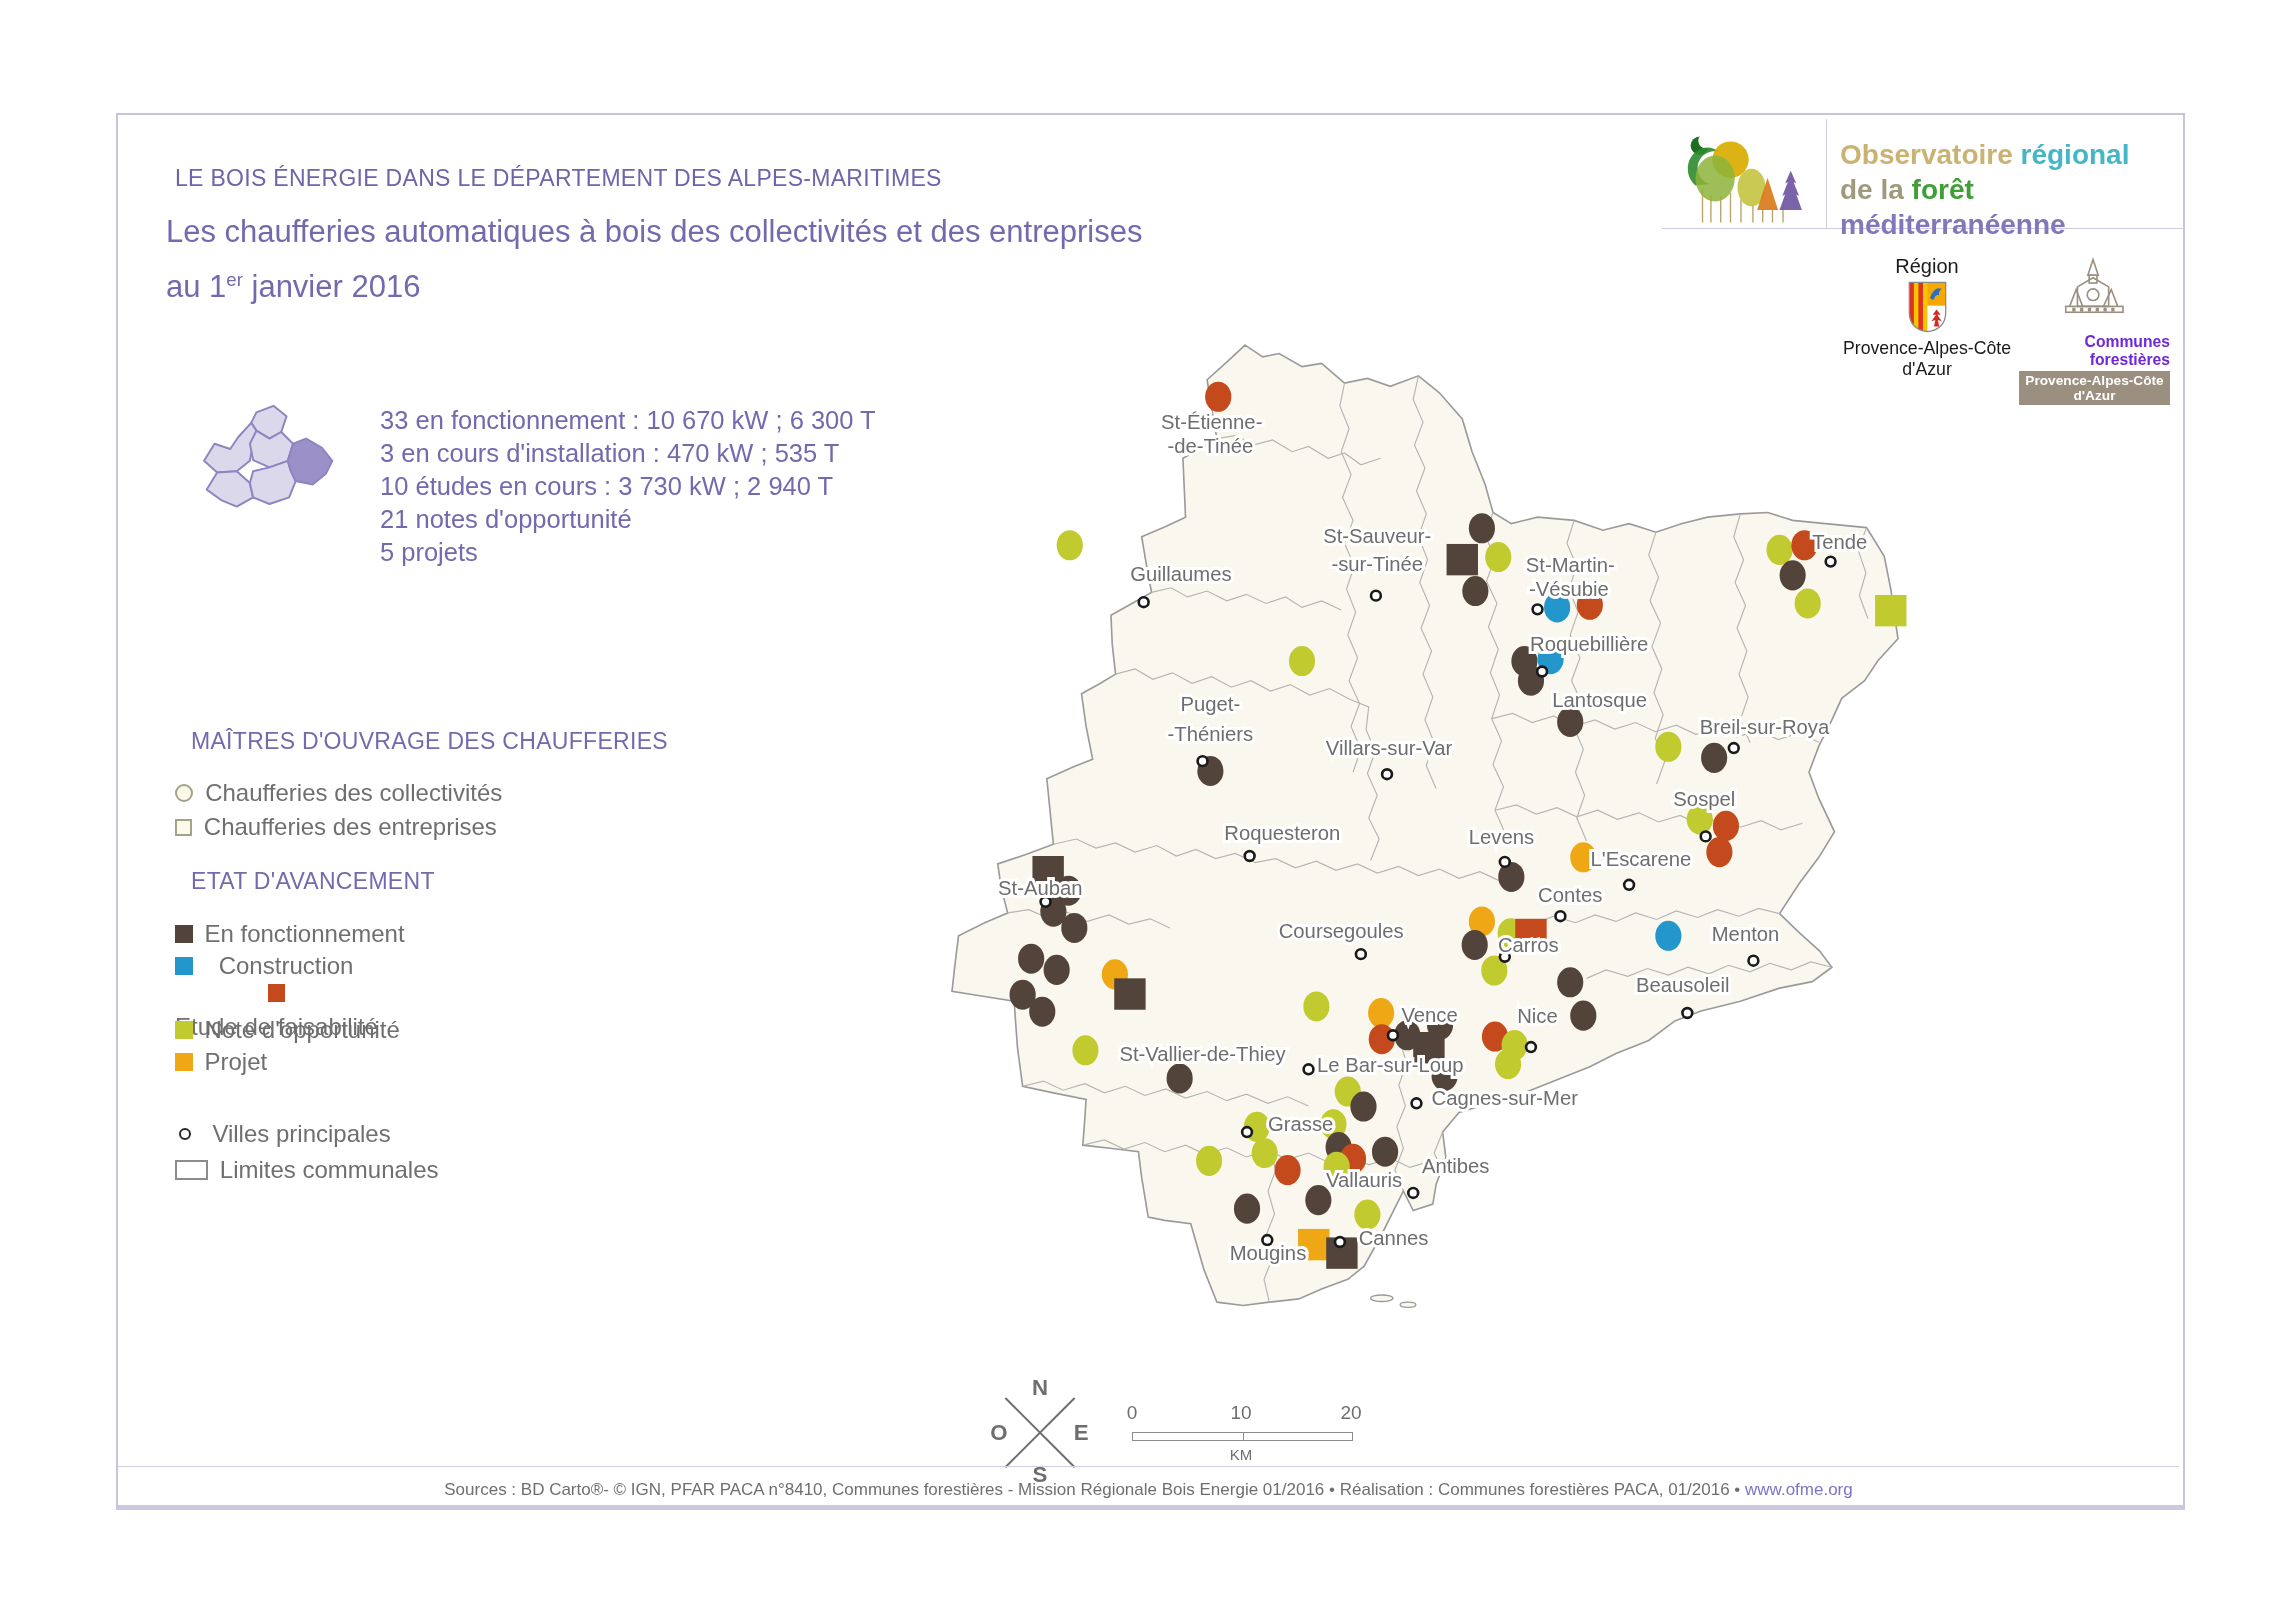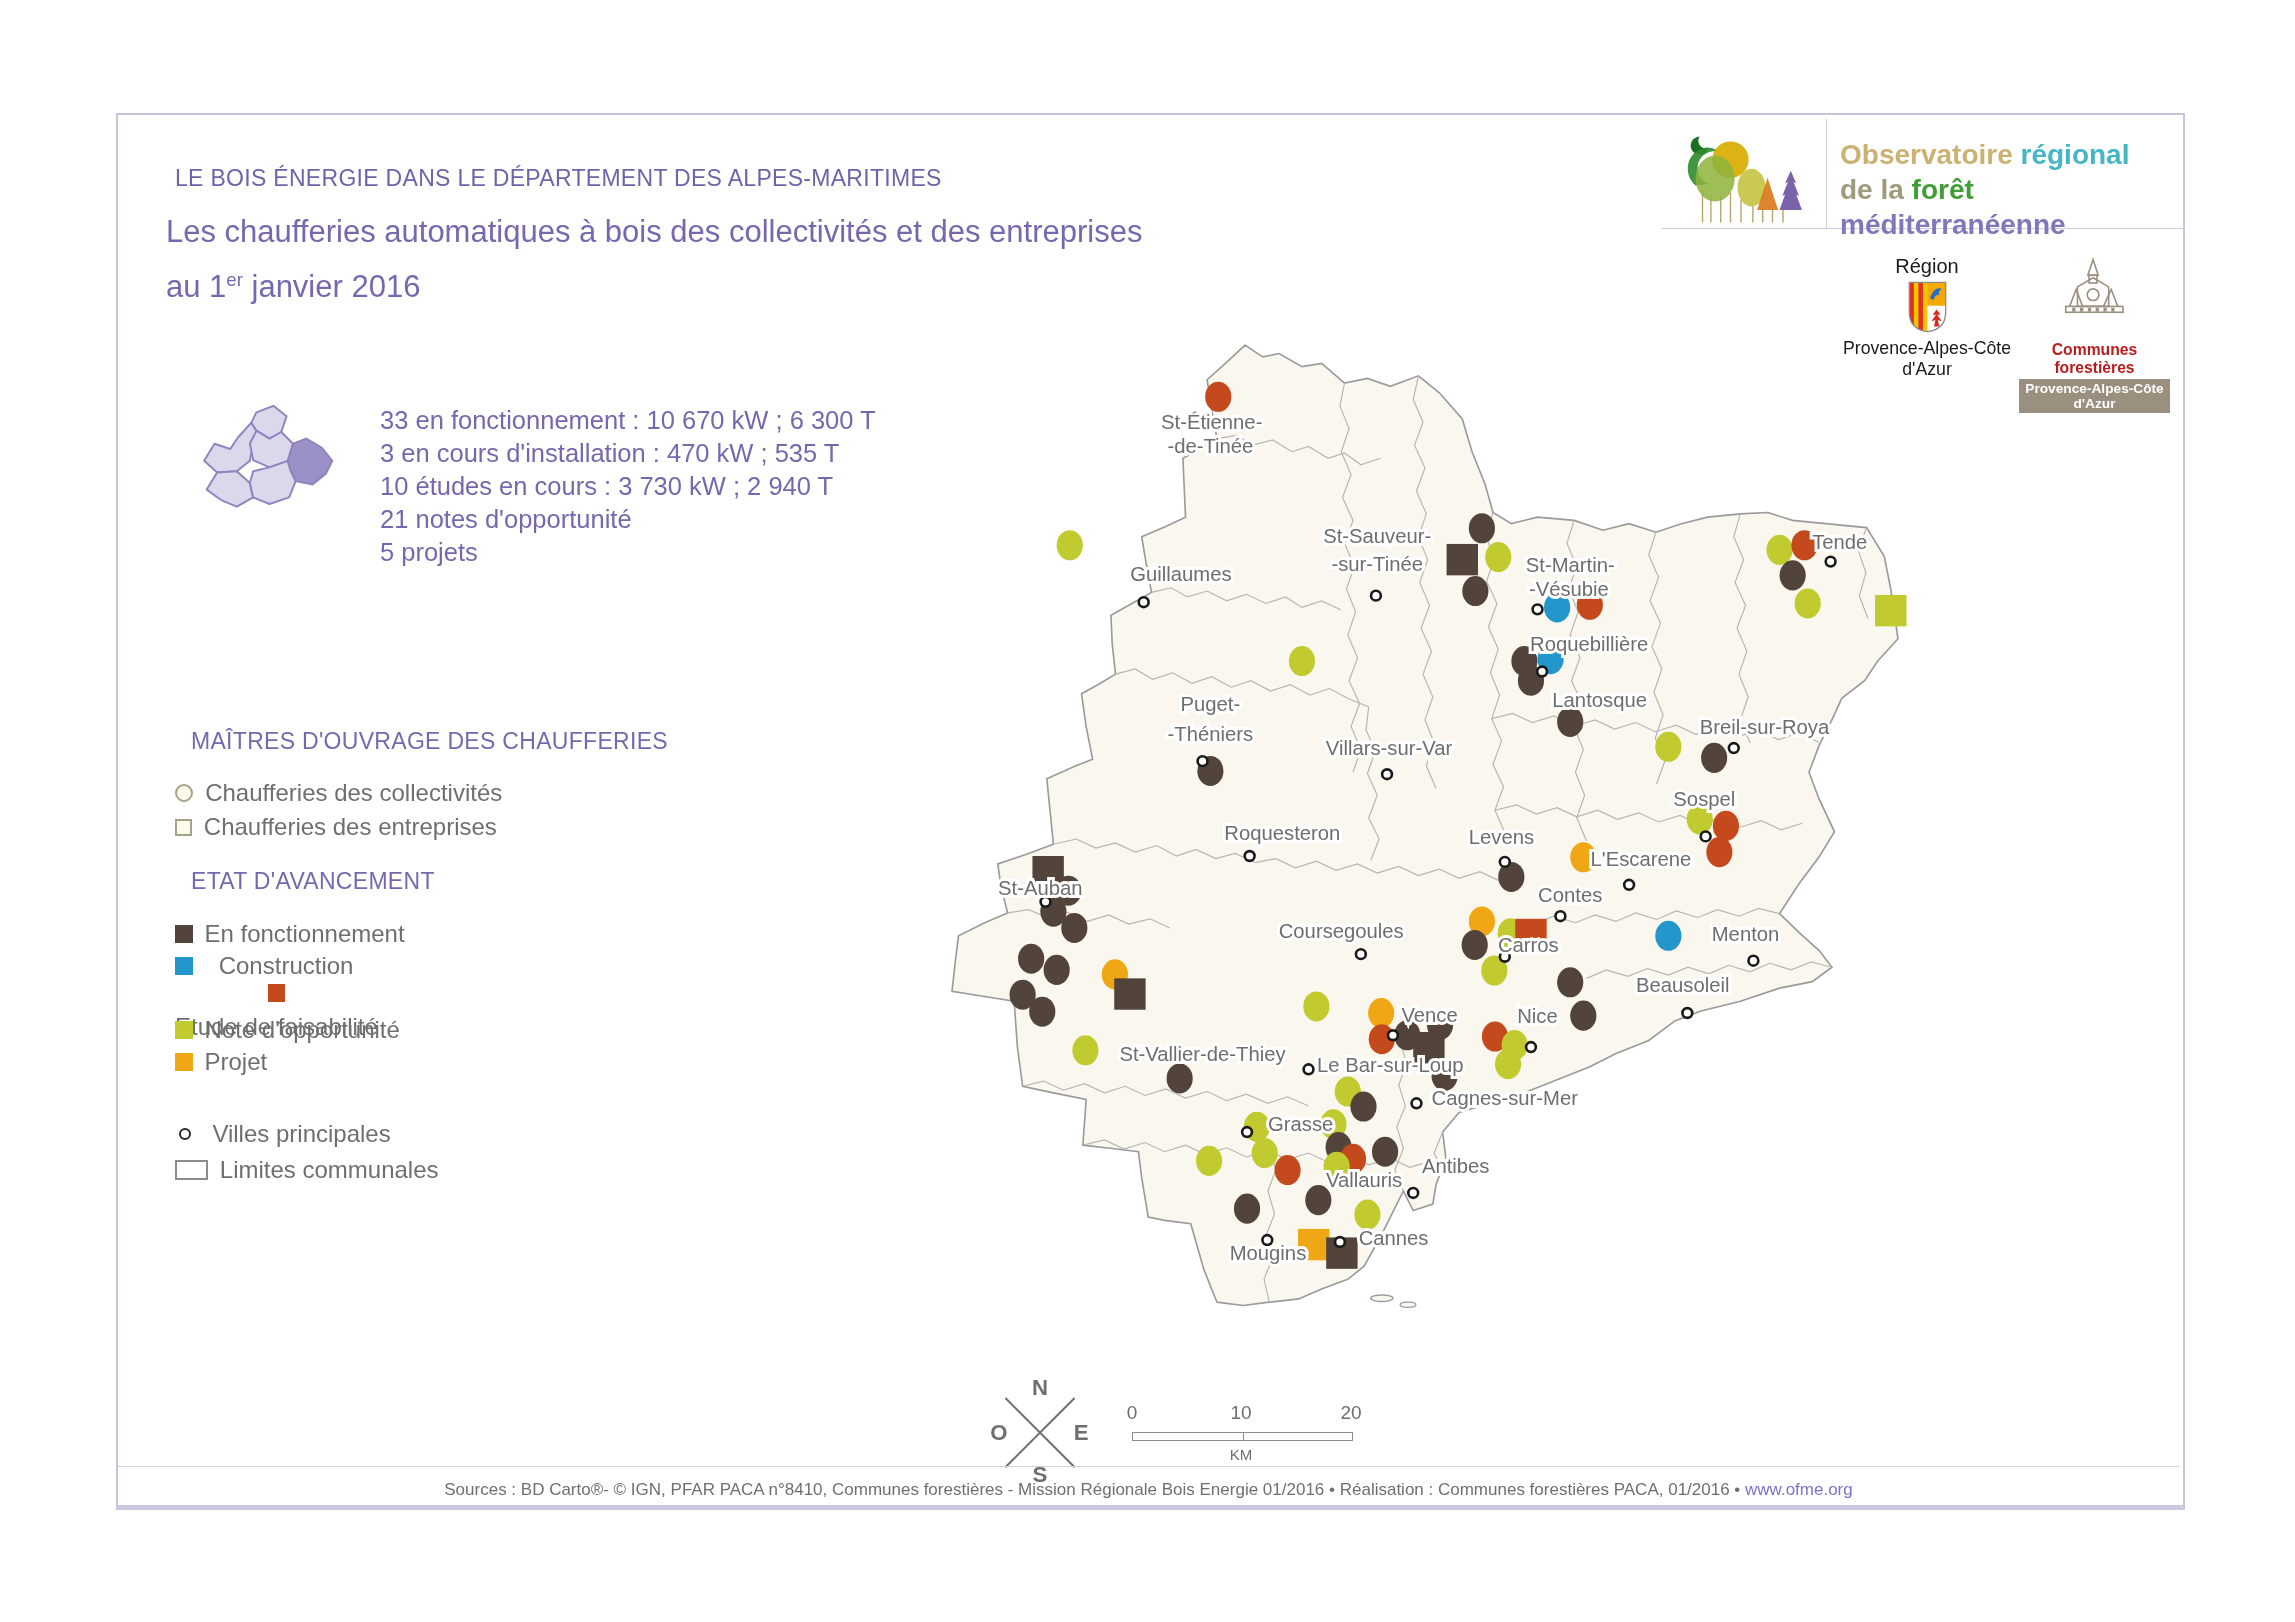--- a/index.html
+++ b/index.html
@@ -16,21 +16,21 @@
   #orfm-divider{left:164px;top:0;width:1.3px;height:109px;background:#cfc9e2;position:absolute;}
   #orfm-text{position:absolute;left:178px;top:18.3px;font-size:28px;font-weight:bold;line-height:35px;}
   .orfm-tan{color:#c9b272;} .orfm-teal{color:#45b6c5;} .orfm-gray{color:#a09a7c;}
   .orfm-green{color:#3f9e35;} .orfm-purple{color:#8277bb;}
   
   #region-logo{left:1832px;top:255px;width:190px;text-align:center;color:#1a1a1a;}
   #region-logo .rg{font-size:20px;}
   #region-logo .paca{font-size:17.7px;margin-top:3.9px;}
   
   #cf-logo{left:2019px;top:257px;width:151px;text-align:center;}
-  #cf-title{font-size:15.7px;font-weight:bold;color:#b91c1c;margin-top:17px;}
+  #cf-title{font-size:15.7px;font-weight:bold;color:#6d28d9;margin-top:9px;text-align:right;}
   #cf-banner{display:inline-block;background:#9b9080;color:#fff;font-size:13.7px;font-weight:bold;padding:2px 5.2px;margin-top:2px;}
   
   #stats{left:380px;top:404px;font-size:25.5px;color:#7568ae;line-height:33px;}
   
   .lg-title{left:175px;font-size:23px;color:#7568ae;letter-spacing:0.3px;margin-left:16px;}
   .lg-row{position:absolute;left:175px;display:flex;align-items:center;gap:11.8px;font-size:24px;color:#6f6f6f;}
   .glyph-circle{width:14.4px;height:14.4px;border-radius:50%;background:#fcfbe9;border:2px solid #a3a38a;display:inline-block;}
   .glyph-square{width:13px;height:13px;background:#fcfbe9;border:2px solid #a3a38a;display:inline-block;}
   .sw{width:17.7px;height:17.7px;display:inline-block;}
   .glyph-ville{width:8.5px;height:8.5px;border-radius:50%;border:2.6px solid #2a2a2a;background:#fff;display:inline-block;margin-left:3.9px;}

